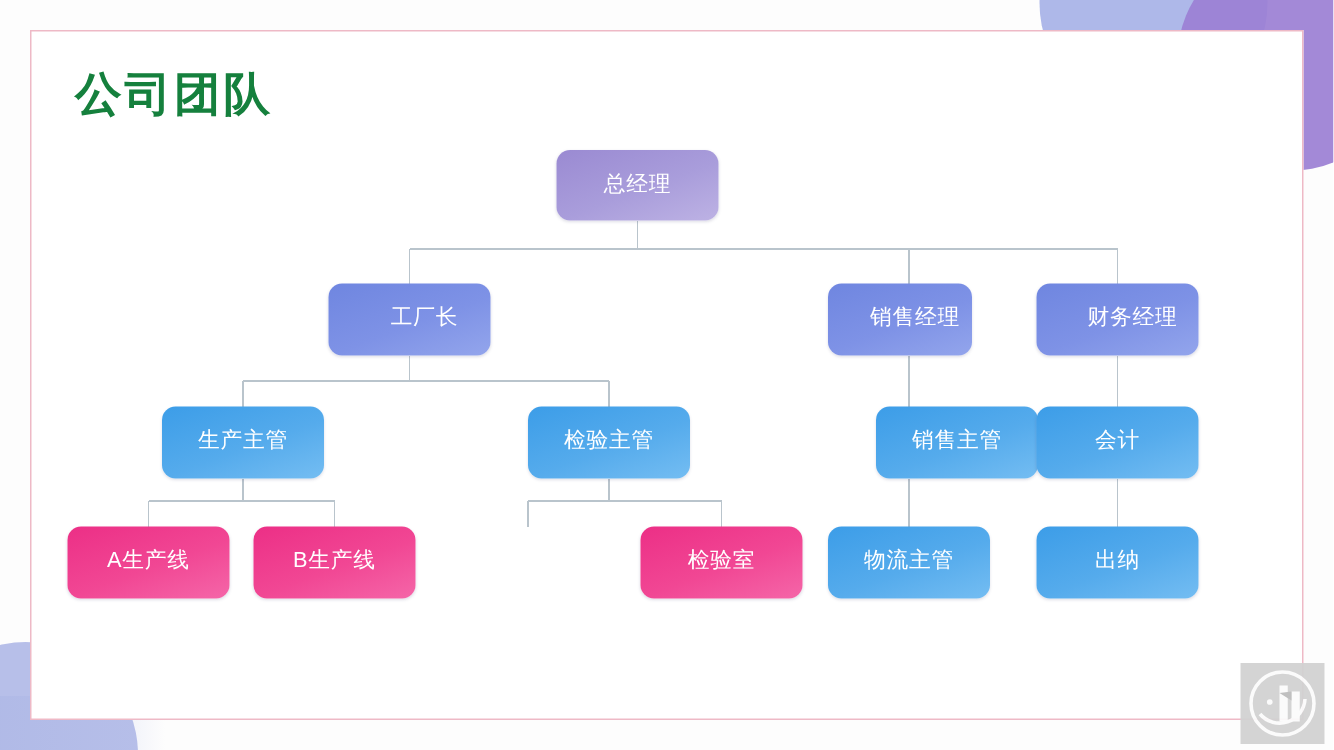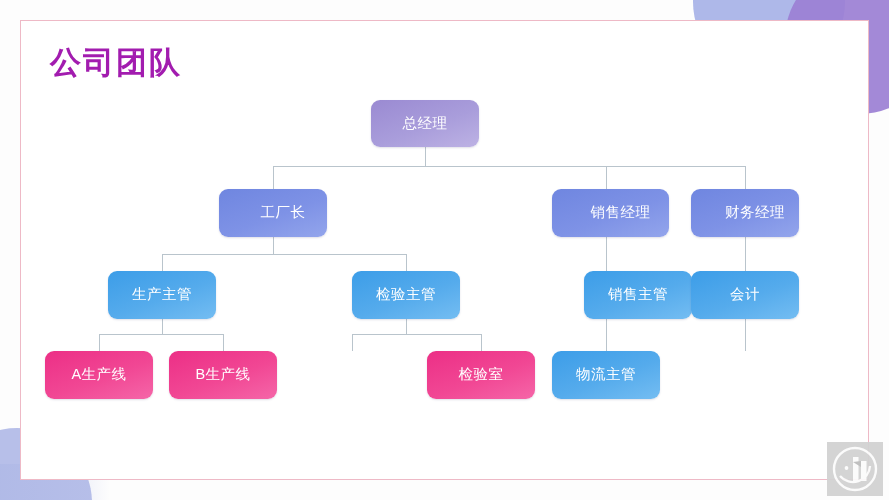--- a/index.html
+++ b/index.html
@@ -58,21 +58,21 @@
     box-sizing: border-box;
   }
 
   
   .title {
     position: absolute;
     left: 50px; top: 42px;
     font-size: 31px;
     font-weight: bold;
     letter-spacing: 2px;
-    color: #a21caf;
+    color: #15803d;
     white-space: nowrap;
   }
 
   
   .chart {
     position: absolute;
     left: 0; top: 0;
     width: 889px; height: 500px;
   }
   .lines {
@@ -176,21 +176,21 @@
 
   <div class="chart">
 
     <div class="node purple" style="left:371px; top:100px; width:108px; height:47px;text-align:right;">
       <span>总经理</span>
     </div>
 
     <div class="node indigo" style="left:219px; top:189px; width:108px; height:48px;">
       <span>工厂长</span>
     </div>
-    <div class="node indigo" style="left:552px; top:189px; width:117px; height:48px;">
+    <div class="node indigo" style="left:552px; top:189px; width:96px; height:48px;">
       <span>销售经理</span>
     </div>
     <div class="node indigo" style="left:691px; top:189px; width:108px; height:48px;">
       <span>财务经理</span>
     </div>
 
     <div class="node blue" style="left:108px; top:271px; width:108px; height:48px;">
       <span>生产主管</span>
     </div>
     <div class="node blue" style="left:352px; top:271px; width:108px; height:48px;">
@@ -207,20 +207,23 @@
       <span>A生产线</span>
     </div>
     <div class="node pink" style="left:169px; top:351px; width:108px; height:48px;">
       <span>B生产线</span>
     </div>
     <div class="node pink" style="left:427px; top:351px; width:108px; height:48px;">
       <span>检验室</span>
     </div>
     <div class="node blue" style="left:552px; top:351px; width:108px; height:48px;align-items:center;">
       <span>物流主管</span>
+    </div>
+    <div class="node blue" style="left:691px; top:351px; width:108px; height:48px;">
+      <span>出纳</span>
     </div>
 
   </div>
 
   <div class="watermark">
     <svg width="46" height="46" viewBox="0 0 46 46">
       <circle cx="23" cy="23" r="21" fill="none" stroke="#fbfbfb" stroke-width="2.4"></circle>
       <path d="M8 30 A17 17 0 0 0 38 20" fill="none" stroke="#fbfbfb" stroke-width="2.4"></path>
       <rect x="21" y="11" width="5.5" height="24" fill="#fbfbfb"></rect>
       <rect x="29" y="15" width="5.5" height="20" fill="#fbfbfb"></rect>

